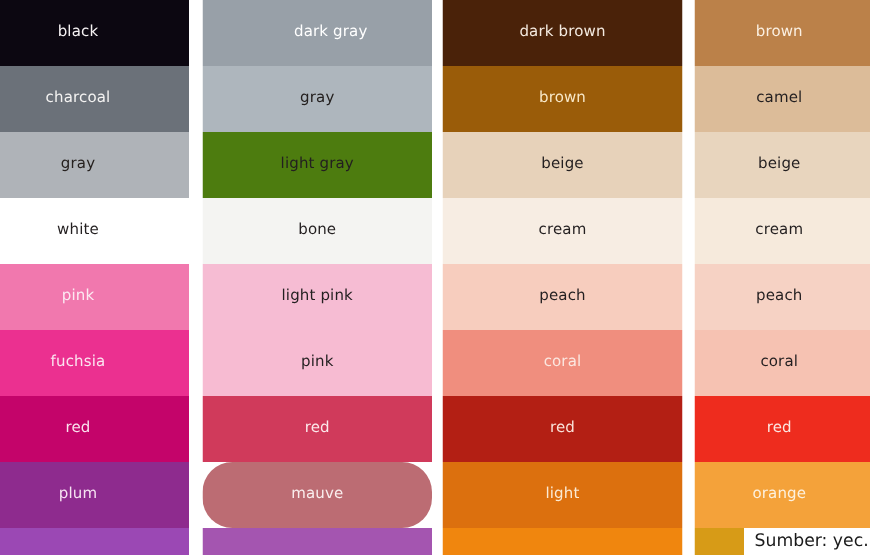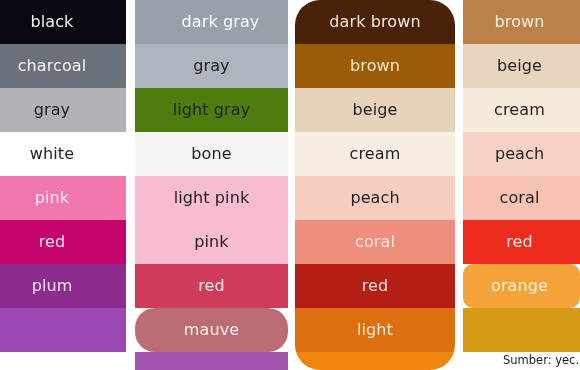--- a/index.html
+++ b/index.html
@@ -29,21 +29,21 @@
     position: relative;
     box-sizing: border-box;
     width: 100%;
     height: 44px;
     display: flex;
     align-items: center;
     overflow: hidden;
   }
   .swatch-label {
     width: 100%;
-    font-size: 16px;
+    font-size: 10px;
     letter-spacing: 0.1px;
     line-height: 1;
     white-space: nowrap;
   }
   
   .col-1 .swatch-label {
     text-align: center;
     padding-right: 22px;
   }
   .col-2 .swatch-label,
@@ -83,20 +83,23 @@
       </div>
       <div class="swatch" style="background: rgb(175, 179, 184);">
         <span class="swatch-label" style="color: rgb(38, 33, 31);">gray</span>
       </div>
       <div class="swatch" style="background: rgb(255, 255, 255);">
         <span class="swatch-label" style="color: rgb(35, 31, 32);">white</span>
       </div>
       <div class="swatch" style="background: rgb(241, 120, 174);">
         <span class="swatch-label" style="color: rgb(252, 233, 241);">pink</span>
       </div>
+      <div class="swatch" style="background: rgb(235, 48, 144);">
+        <span class="swatch-label" style="color: rgb(251, 228, 240);">fuchsia</span>
+      </div>
       <div class="swatch" style="background: rgb(196, 4, 106);">
         <span class="swatch-label" style="color: rgb(250, 226, 238);">red</span>
       </div>
       <div class="swatch" style="background: rgb(142, 43, 142);">
         <span class="swatch-label" style="color: rgb(246, 227, 242);">plum</span>
       </div>
       <div class="swatch" style="background: rgb(155, 72, 180);">
         <span class="swatch-label" style="color: rgb(243, 230, 246);"></span>
       </div>
     </div>
@@ -122,21 +125,21 @@
       <div class="swatch" style="background: rgb(208, 58, 91);">
         <span class="swatch-label" style="color: rgb(252, 233, 236);">red</span>
       </div>
       <div class="swatch" style="background: rgb(188, 108, 115); border-radius: 20px;">
         <span class="swatch-label" style="color: rgb(250, 238, 238);">mauve</span>
       </div>
       <div class="swatch" style="background: rgb(164, 85, 176);">
         <span class="swatch-label" style="color: rgb(246, 232, 247);"></span>
       </div>
     </div>
-    <div class="column col-3" style="left: 295px; width: 160px; height: 370px; border-radius: 25px;">
+    <div class="column col-3" style="left: 295px; width: 160px; height: 370px;">
       <div class="swatch" style="background: rgb(74, 34, 9);">
         <span class="swatch-label" style="color: rgb(244, 234, 224);">dark brown</span>
       </div>
       <div class="swatch" style="background: rgb(154, 92, 9);">
         <span class="swatch-label" style="color: rgb(248, 232, 200);">brown</span>
       </div>
       <div class="swatch" style="background: rgb(231, 210, 186);">
         <span class="swatch-label" style="color: rgb(35, 31, 32);">beige</span>
       </div>
       <div class="swatch" style="background: rgb(247, 237, 227);">
@@ -155,36 +158,39 @@
         <span class="swatch-label" style="color: rgb(251, 234, 212);">light</span>
       </div>
       <div class="swatch" style="background: rgb(240, 134, 14);">
         <span class="swatch-label" style="color: rgb(252, 235, 213);"></span>
       </div>
     </div>
     <div class="column col-4" style="left: 463px; width: 117px; height: 370px;">
       <div class="swatch" style="background: rgb(187, 129, 73);">
         <span class="swatch-label" style="color: rgb(251, 240, 226);">brown</span>
       </div>
+      <div class="swatch" style="background: rgb(220, 188, 153);">
+        <span class="swatch-label" style="color: rgb(35, 31, 32);">camel</span>
+      </div>
       <div class="swatch" style="background: rgb(232, 213, 190);">
         <span class="swatch-label" style="color: rgb(35, 31, 32);">beige</span>
       </div>
       <div class="swatch" style="background: rgb(246, 234, 220);">
         <span class="swatch-label" style="color: rgb(35, 31, 32);">cream</span>
       </div>
       <div class="swatch" style="background: rgb(246, 210, 196);">
         <span class="swatch-label" style="color: rgb(35, 31, 32);">peach</span>
       </div>
       <div class="swatch" style="background: rgb(246, 194, 178);">
         <span class="swatch-label" style="color: rgb(35, 31, 32);">coral</span>
       </div>
       <div class="swatch" style="background: rgb(238, 44, 30);">
         <span class="swatch-label" style="color: rgb(252, 230, 225);">red</span>
       </div>
-      <div class="swatch" style="background: rgb(244, 162, 58); border-radius: 10px;">
+      <div class="swatch" style="background: rgb(244, 162, 58);">
         <span class="swatch-label" style="color: rgb(253, 241, 222);">orange</span>
       </div>
       <div class="swatch" style="background: rgb(215, 155, 23);">
         <span class="swatch-label" style="color: rgb(252, 239, 210);"></span>
       </div>
     </div>
     <div class="watermark" style="left: 496px; top: 352px; width: 84px; height: 18px; background: rgb(255, 255, 255);">
       <span class="watermark-text">Sumber: yec.</span>
     </div>
   </div>

